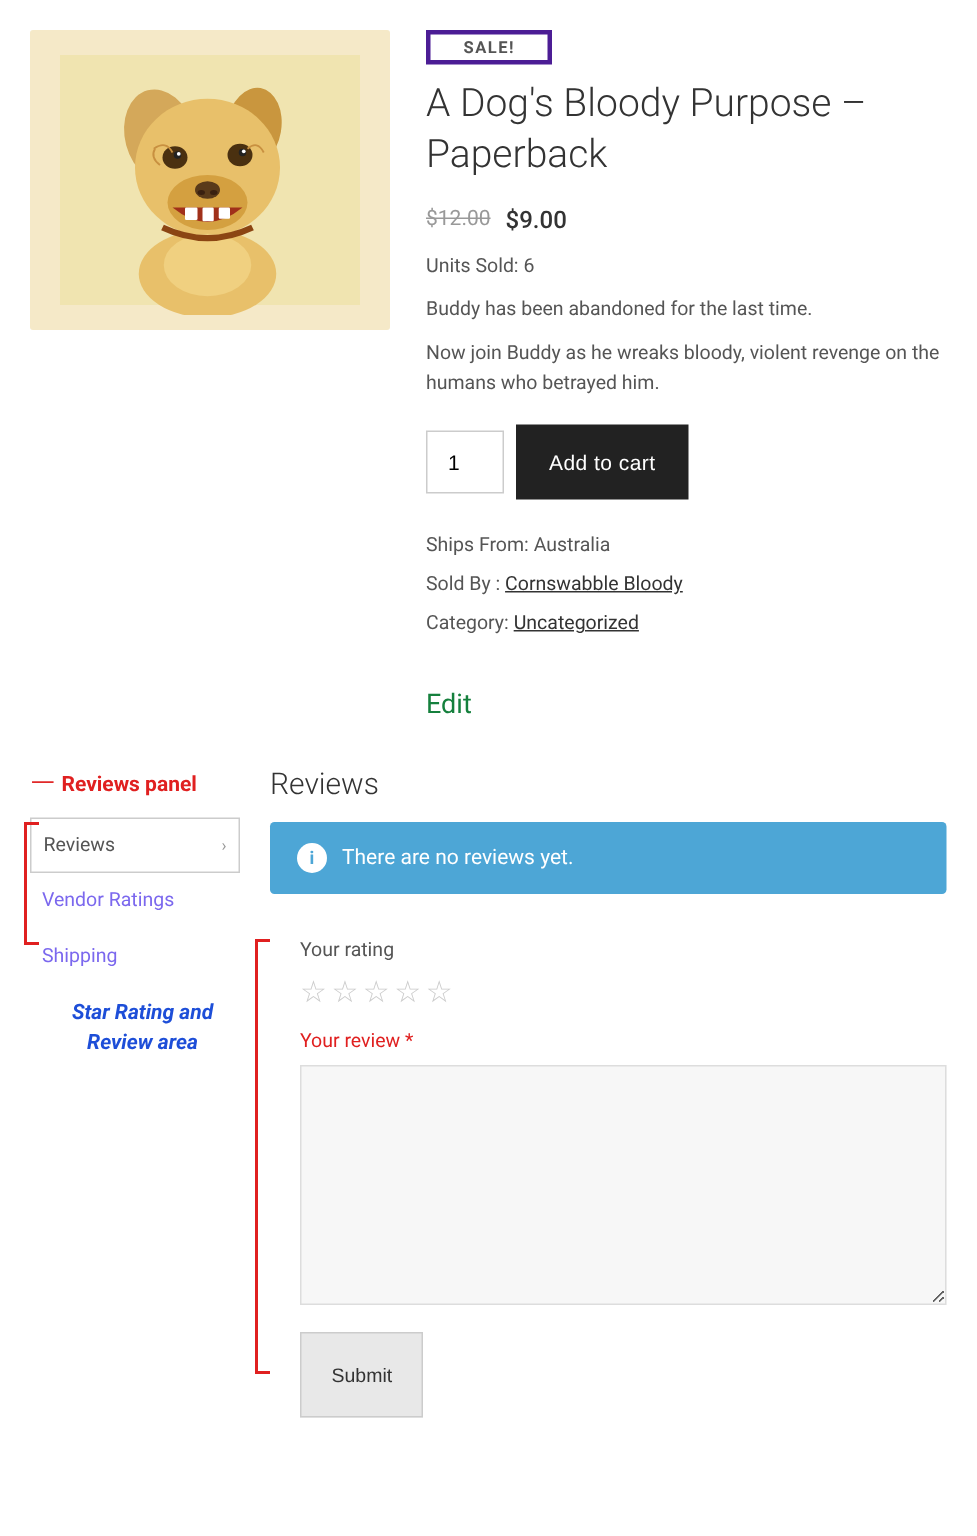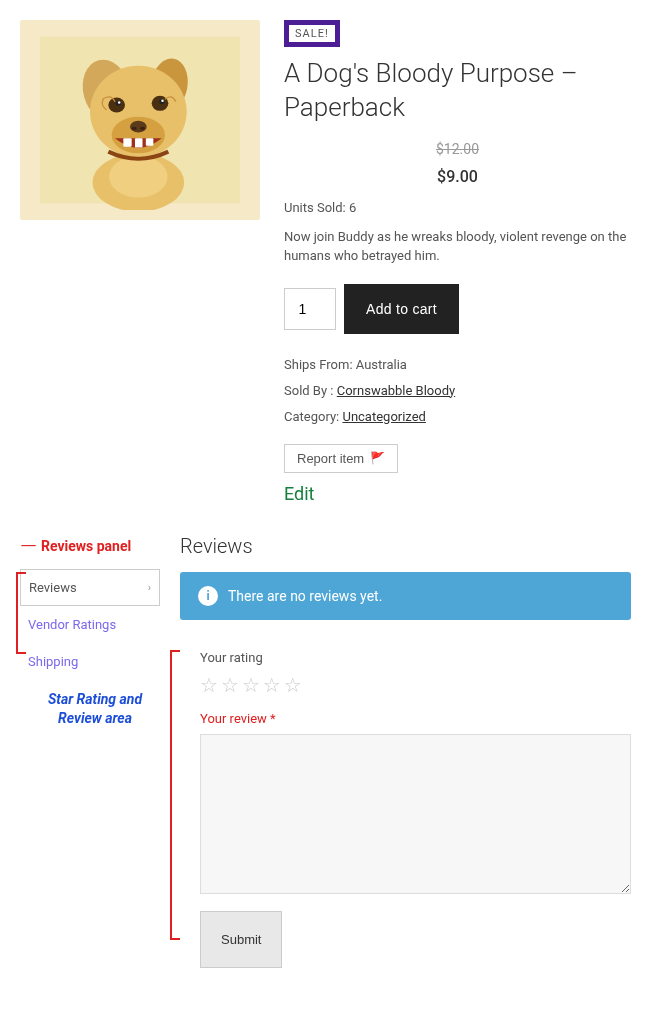--- a/index.html
+++ b/index.html
@@ -41,44 +41,43 @@
       width: 200px;
       height: 180px;
     }
 
     .product-details {
       flex: 1;
     }
 
     .sale-badge {
       display: inline-block;
-      border: 5px solid #4c1d95;
+      border: 3px solid #4c1d95;
       color: #555;
       font-size: 11px;
-      font-weight: 400;
-      padding: 2px 6px;
+      font-weight: 700;
+      padding: 2px 22px;
       letter-spacing: 1px;
       margin-bottom: 10px;
       text-transform: uppercase;
     }
 
     .product-title {
       font-size: 26px;
       font-weight: 300;
       line-height: 1.3;
       color: #333;
       margin-bottom: 16px;
     }
 
     .price-container {
       display: flex;
       align-items: center;
       gap: 10px;
       margin-bottom: 14px;
-      flex-direction: column;
     }
 
     .price-original {
       color: #999;
       text-decoration: line-through;
       font-size: 14px;
     }
 
     .price-current {
       color: #333;
@@ -371,20 +370,21 @@
     <div class="product-details">
       <div class="sale-badge">SALE!</div>
       <h1 class="product-title">A Dog's Bloody Purpose – Paperback</h1>
 
       <div class="price-container">
         <span class="price-original">$12.00</span>
         <span class="price-current">$9.00</span>
       </div>
 
       <div class="units-sold">Units Sold: 6</div>
+      <p class="description-1">Buddy has been abandoned for the last time.</p>
       <p class="description-2">Now join Buddy as he wreaks bloody, violent revenge on the humans who betrayed him.</p>
 
       <div class="add-to-cart-row">
         <input class="quantity-input" type="number" value="1" min="1" style="">
         <button class="add-to-cart-btn">Add to cart</button>
       </div>
 
       <div class="meta-info">
         <div>
           <span>Ships From:</span>
@@ -393,24 +393,20 @@
         <div>
           <span>Sold By :</span>
           <a href="#">Cornswabble Bloody</a>
         </div>
         <div>
           <span>Category:</span>
           <a href="#">Uncategorized</a>
         </div>
       </div>
 
-      <button class="report-btn">
-        <span>Report item</span>
-        <span class="flag-icon">🚩</span>
-      </button>
       <br>
       <a href="#" class="edit-link">Edit</a>
     </div>
   </div>
 
   <div class="bottom-section">
 
     <div class="sidebar">
 
       <div style="position:relative; margin-bottom: 6px;">

